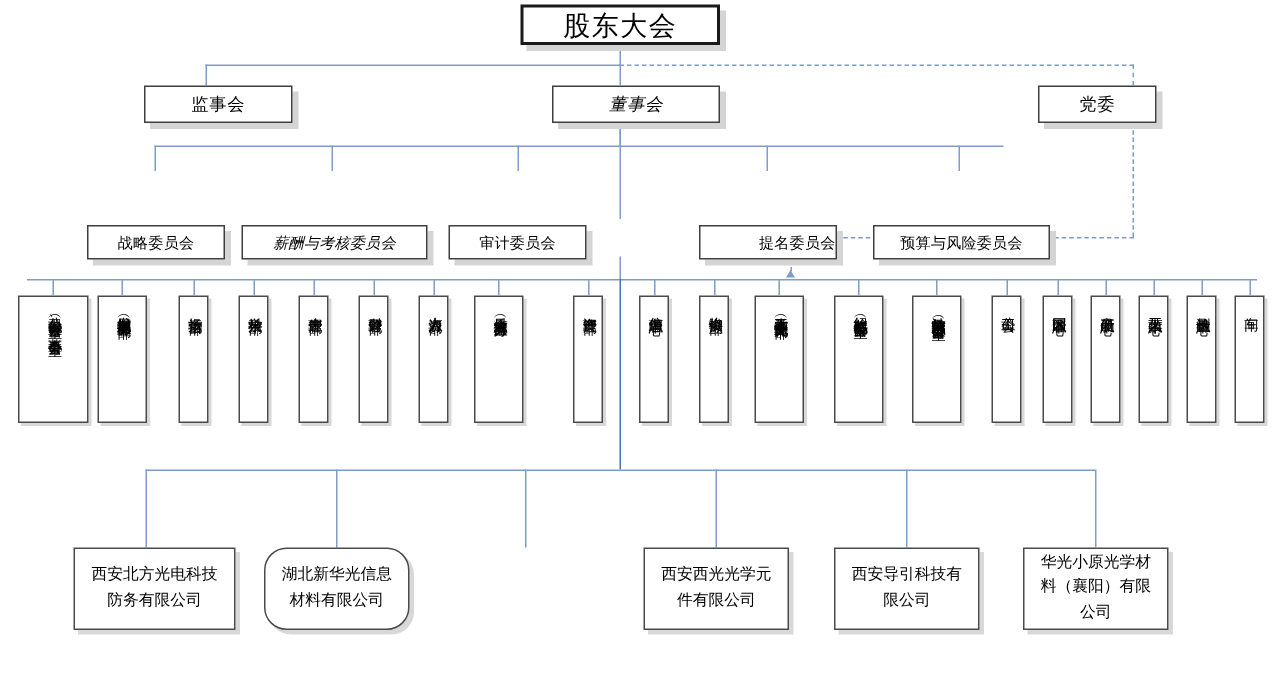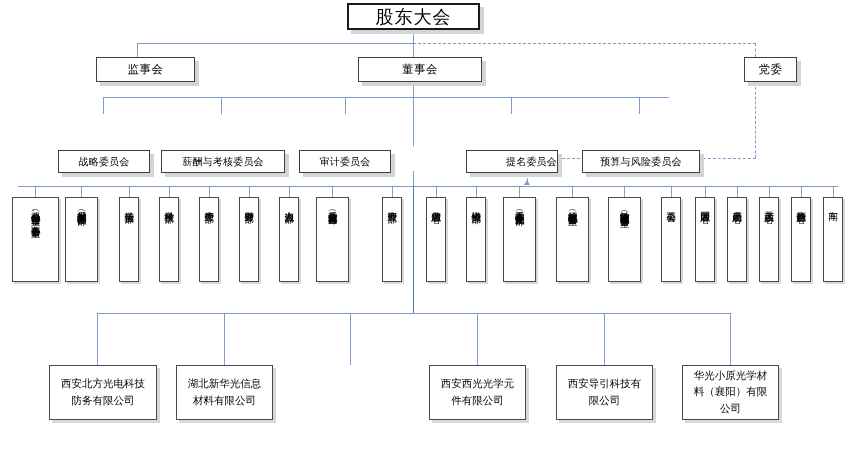--- a/index.html
+++ b/index.html
@@ -80,31 +80,31 @@
   <div class="ln v dark" style="left:413px;top:186px;height:127px;"></div>
   <div class="ln h" style="left:97px;top:313px;width:633px;"></div>
 
   <div class="box heavy shadow lvl-top" style="left:347px;top:3px;width:133px;height:27px;">
     <span>股东大会</span>
   </div>
 
   <div class="box shadow lvl-2" style="left:96px;top:57px;width:99px;height:25px;">
     <span>监事会</span>
   </div>
-  <div class="box shadow lvl-2" style="left:358px;top:57px;width:124px;height:25px;">
+  <div class="box shadow lvl-2" style="left:368px;top:57px;width:112px;height:25px;font-style:italic;">
     <span>董事会</span>
   </div>
-  <div class="box shadow lvl-2" style="left:744px;top:57px;width:53px;height:25px;align-items:center;">
+  <div class="box shadow lvl-2" style="left:692px;top:57px;width:79px;height:25px;align-items:center;">
     <span>党委</span>
   </div>
 
   <div class="box shadow lvl-3" style="left:58px;top:114px;width:92px;height:23px;">
     <span>战略委员会</span>
   </div>
-  <div class="box shadow lvl-3" style="left:161px;top:114px;width:124px;height:23px;">
+  <div class="box shadow lvl-3" style="left:161px;top:114px;width:124px;height:23px;font-style:italic;">
     <span>薪酬与考核委员会</span>
   </div>
   <div class="box shadow lvl-3" style="left:299px;top:114px;width:92px;height:23px;">
     <span>审计委员会</span>
   </div>
   <div class="box shadow lvl-3" style="left:466px;top:114px;width:92px;height:23px;justify-content:flex-end;">
     <span>提名委员会</span>
   </div>
   <div class="box shadow lvl-3" style="left:582px;top:114px;width:118px;height:23px;">
     <span>预算与风险委员会</span>
@@ -196,21 +196,21 @@
   <div class="ln v" style="left:97px;top:313px;height:52px;"></div>
   <div class="ln v" style="left:224px;top:313px;height:52px;"></div>
   <div class="ln v" style="left:350px;top:313px;height:52px;"></div>
   <div class="ln v" style="left:477px;top:313px;height:52px;"></div>
   <div class="ln v" style="left:604px;top:313px;height:52px;"></div>
   <div class="ln v" style="left:730px;top:313px;height:52px;"></div>
 
   <div class="sub" style="left:49px;top:365px;width:108px;height:55px;">
     <span>西安北方光电科技防务有限公司</span>
   </div>
-  <div class="sub" style="left:176px;top:365px;width:97px;height:55px;">
+  <div class="sub" style="left:176px;top:365px;width:97px;height:55px;border-radius:15px;">
     <span>湖北新华光信息材料有限公司</span>
   </div>
   <div class="sub" style="left:429px;top:365px;width:97px;height:55px;">
     <span>西安西光光学元件有限公司</span>
   </div>
   <div class="sub" style="left:556px;top:365px;width:97px;height:55px;">
     <span>西安导引科技有限公司</span>
   </div>
   <div class="sub" style="left:682px;top:365px;width:97px;height:55px;">
     <span>华光小原光学材料（襄阳）有限公司</span>

